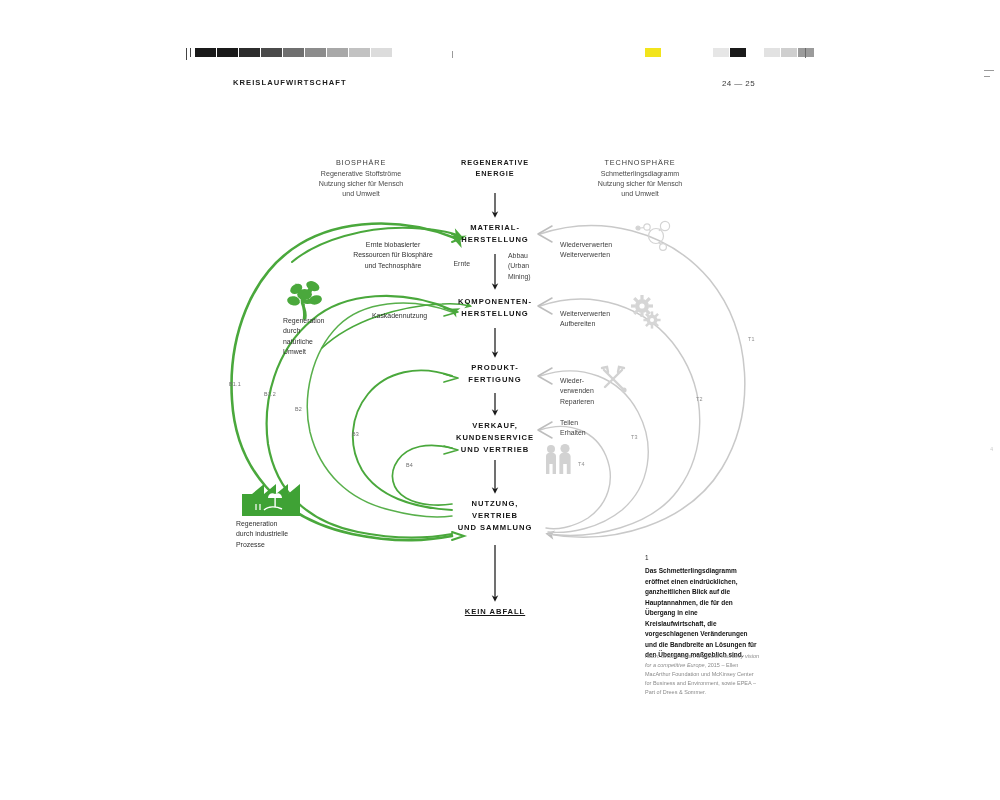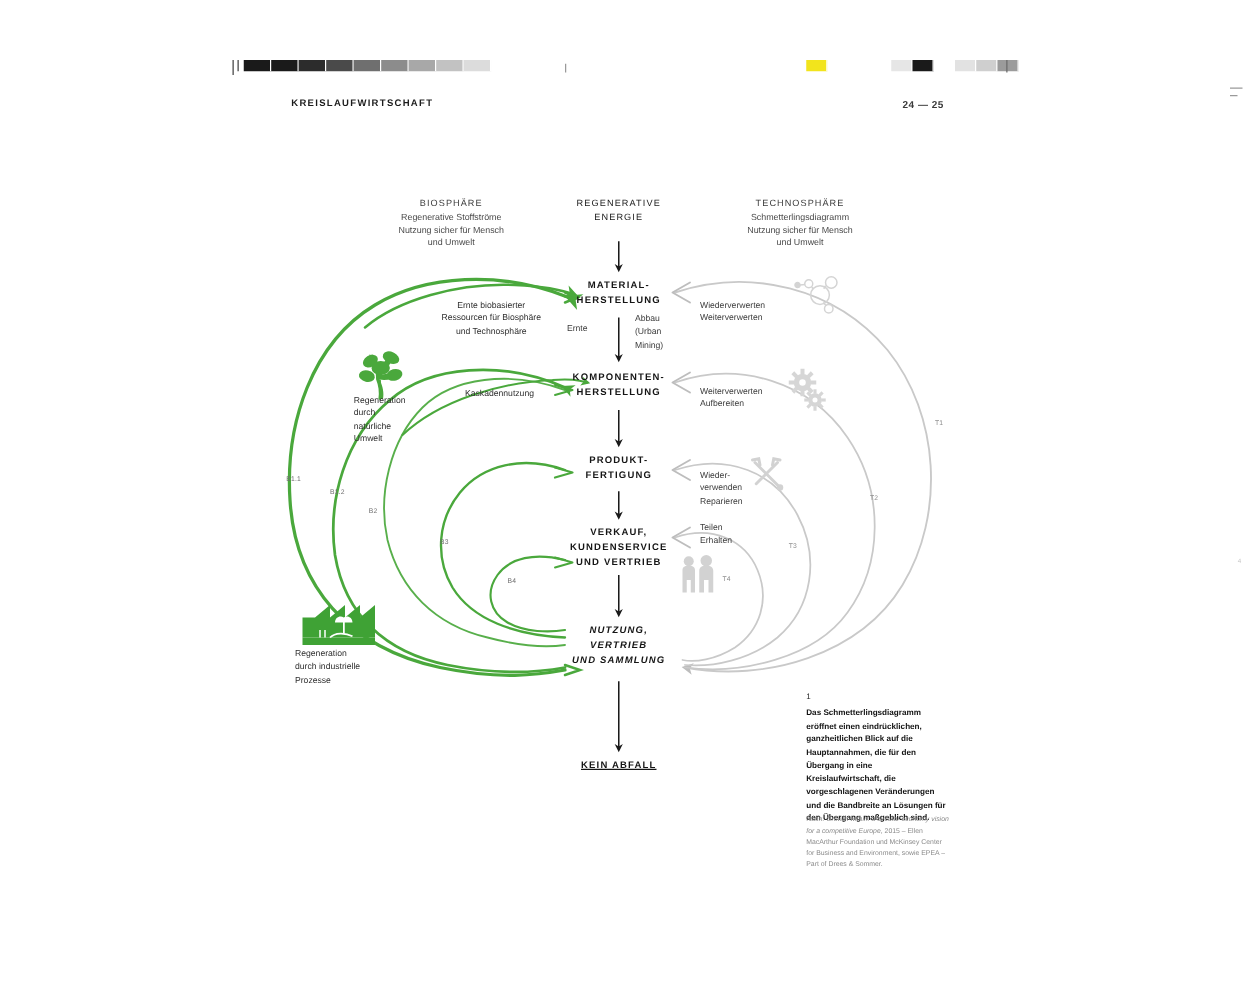--- a/index.html
+++ b/index.html
@@ -19,27 +19,27 @@
   .crop{position:absolute;background:#444;}
   .tickmark{position:absolute;background:#9a9a9a;}
 
   
   .runhead{
     position:absolute;left:233px;top:30px;
     font-size:7.6px;font-weight:bold;letter-spacing:1.05px;color:#1c1c1c;
   }
   .folio{
     position:absolute;left:722px;top:31px;
-    font-size:8px;letter-spacing:.4px;color:#3a3a3a;font-weight:bold;
+    font-size:8px;letter-spacing:.4px;color:#3a3a3a;
   }
 
   
   .colhead{position:absolute;text-align:center;line-height:1.45;}
   .colhead .ttl{font-size:7.3px;letter-spacing:.85px;color:#3b3b3b;}
-  .colhead .ttl.bold{font-weight:normal;color:#1a1a1a;letter-spacing:.9px;}
+  .colhead .ttl.bold{font-weight:bold;color:#1a1a1a;letter-spacing:.9px;}
   .colhead .sub{font-size:7.1px;color:#4a4a4a;}
 
   
   .stage{
     position:absolute;text-align:center;width:160px;
     font-size:7.6px;font-weight:bold;letter-spacing:.95px;
     line-height:1.55;color:#151515;
   }
 
   
@@ -301,21 +301,21 @@
   </div>
   <div class="stage" style="left:415px;top:372px;">
     <div>VERKAUF,</div>
     <div>KUNDENSERVICE</div>
     <div>UND VERTRIEB</div>
   </div>
   <div class="stage" style="left:415px;top:314px;">
     <div>PRODUKT-</div>
     <div>FERTIGUNG</div>
   </div>
-  <div class="stage" style="left:415px;top:450px;font-style:italic;">
+  <div class="stage" style="left:415px;top:450px;">
     <div>NUTZUNG,</div>
     <div>VERTRIEB</div>
     <div>UND SAMMLUNG</div>
   </div>
   <div class="stage" style="left:415px;top:558px;text-decoration:underline;">
     <div>KEIN ABFALL</div>
   </div>
 
   <div class="ann r" style="left:438px;top:211px;width:32px;">Ernte</div>
   <div class="ann" style="left:508px;top:203px;width:44px;">

